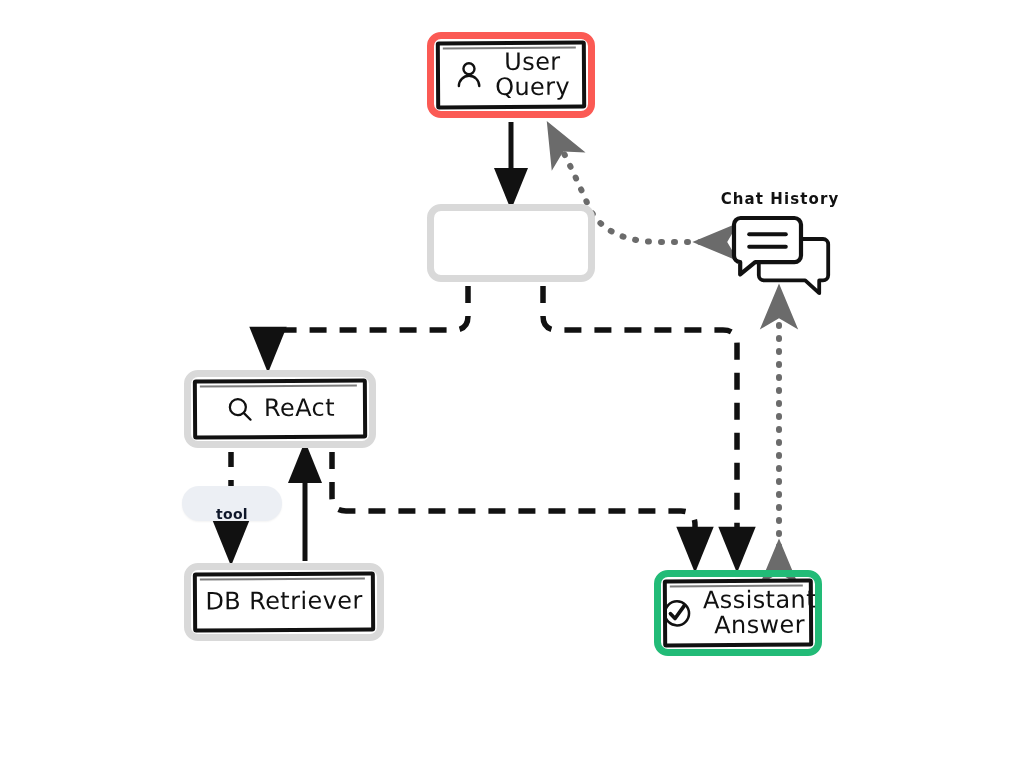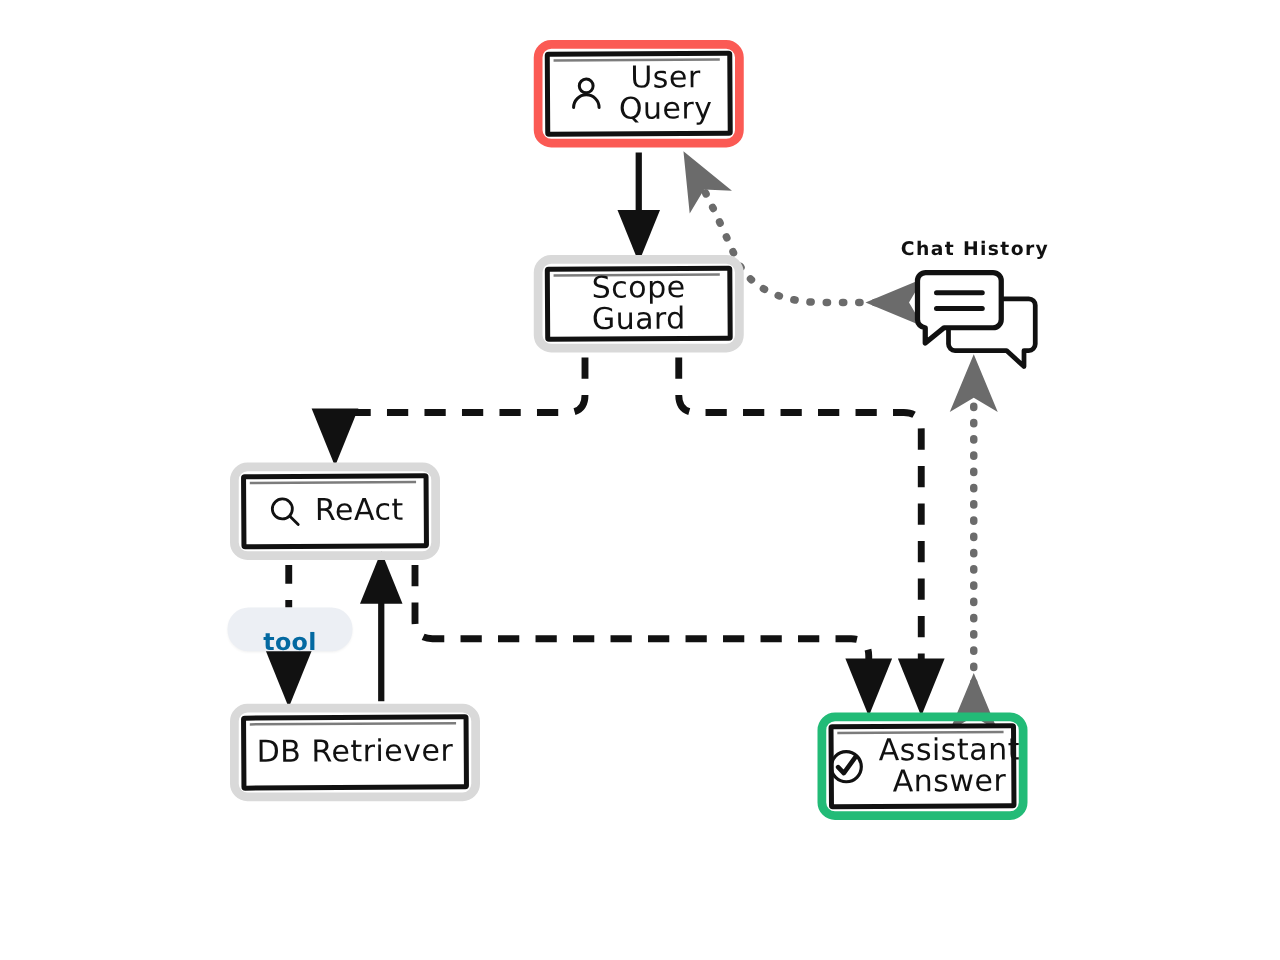--- a/index.html
+++ b/index.html
@@ -33,21 +33,21 @@
   #chat-history{position:absolute;}
   .ch-title{position:absolute;top:0;left:50%;transform:translateX(-50%);
             font-family:"DejaVu Sans", sans-serif;font-weight:bold;
             font-size:15px;color:#111;letter-spacing:1.1px;white-space:nowrap;}
 
   
   #tool-badge{position:absolute;display:flex;align-items:center;
       justify-content:center;background:#eceff4;border-radius:17px;
       box-shadow:0 1px 2px rgba(0,0,0,.05);}
   #tool-badge .t{font-family:"DejaVu Sans", sans-serif;font-weight:bold;
-      font-size:19px;color:#0369a1;letter-spacing:.3px;margin-top:20px;}
+      font-size:14px;color:#0f172a;letter-spacing:.3px;margin-top:20px;}
 </style>
 </head>
 <body>
 
 <div id="stage">
 
   <svg id="edges" viewBox="0 0 1024 768">
     <defs>
       <marker id="ahB" markerWidth="10" markerHeight="10" refX="5.2" refY="4" orient="auto" markerUnits="strokeWidth">
         <path d="M0.6,0.6 L9,4 L0.6,7.4 Z" fill="#111111"></path>
@@ -83,26 +83,23 @@
         <circle cx="12" cy="7.4" r="3.9" fill="none" stroke="#111" stroke-width="1.7"></circle>
         <path d="M4.8,19.6 a7.2,7.2 0 0 1 14.4,0" fill="none" stroke="#111" stroke-width="1.7" stroke-linecap="round"></path>
       </svg>
       <span class="label">User
 Query</span>
     </div>
   </div>
 
   <div class="node" id="n-scope-guard" style="left:427px;top:204px;width:168px;height:78px;">
     <div class="shell plain"></div>
-    <div class="inner">
-      <span class="label">Scope Guard</span>
-    </div>
   </div>
 
-  <div class="node" id="n-react" style="left:184px;top:370px;width:168px;height:78px;">
+  <div class="node" id="n-react" style="left:184px;top:370px;width:192px;height:78px;">
     <div class="shell plain"></div>
     <div class="inner">
       <svg class="icn" width="30" height="30" viewBox="0 0 24 24">
         <circle cx="10.3" cy="10.3" r="6.4" fill="none" stroke="#111" stroke-width="1.8"></circle>
         <path d="M15.1,15.1 L20.4,20.4" stroke="#111" stroke-width="1.8" stroke-linecap="round"></path>
       </svg>
       <span class="label">ReAct</span>
     </div>
   </div>
 

